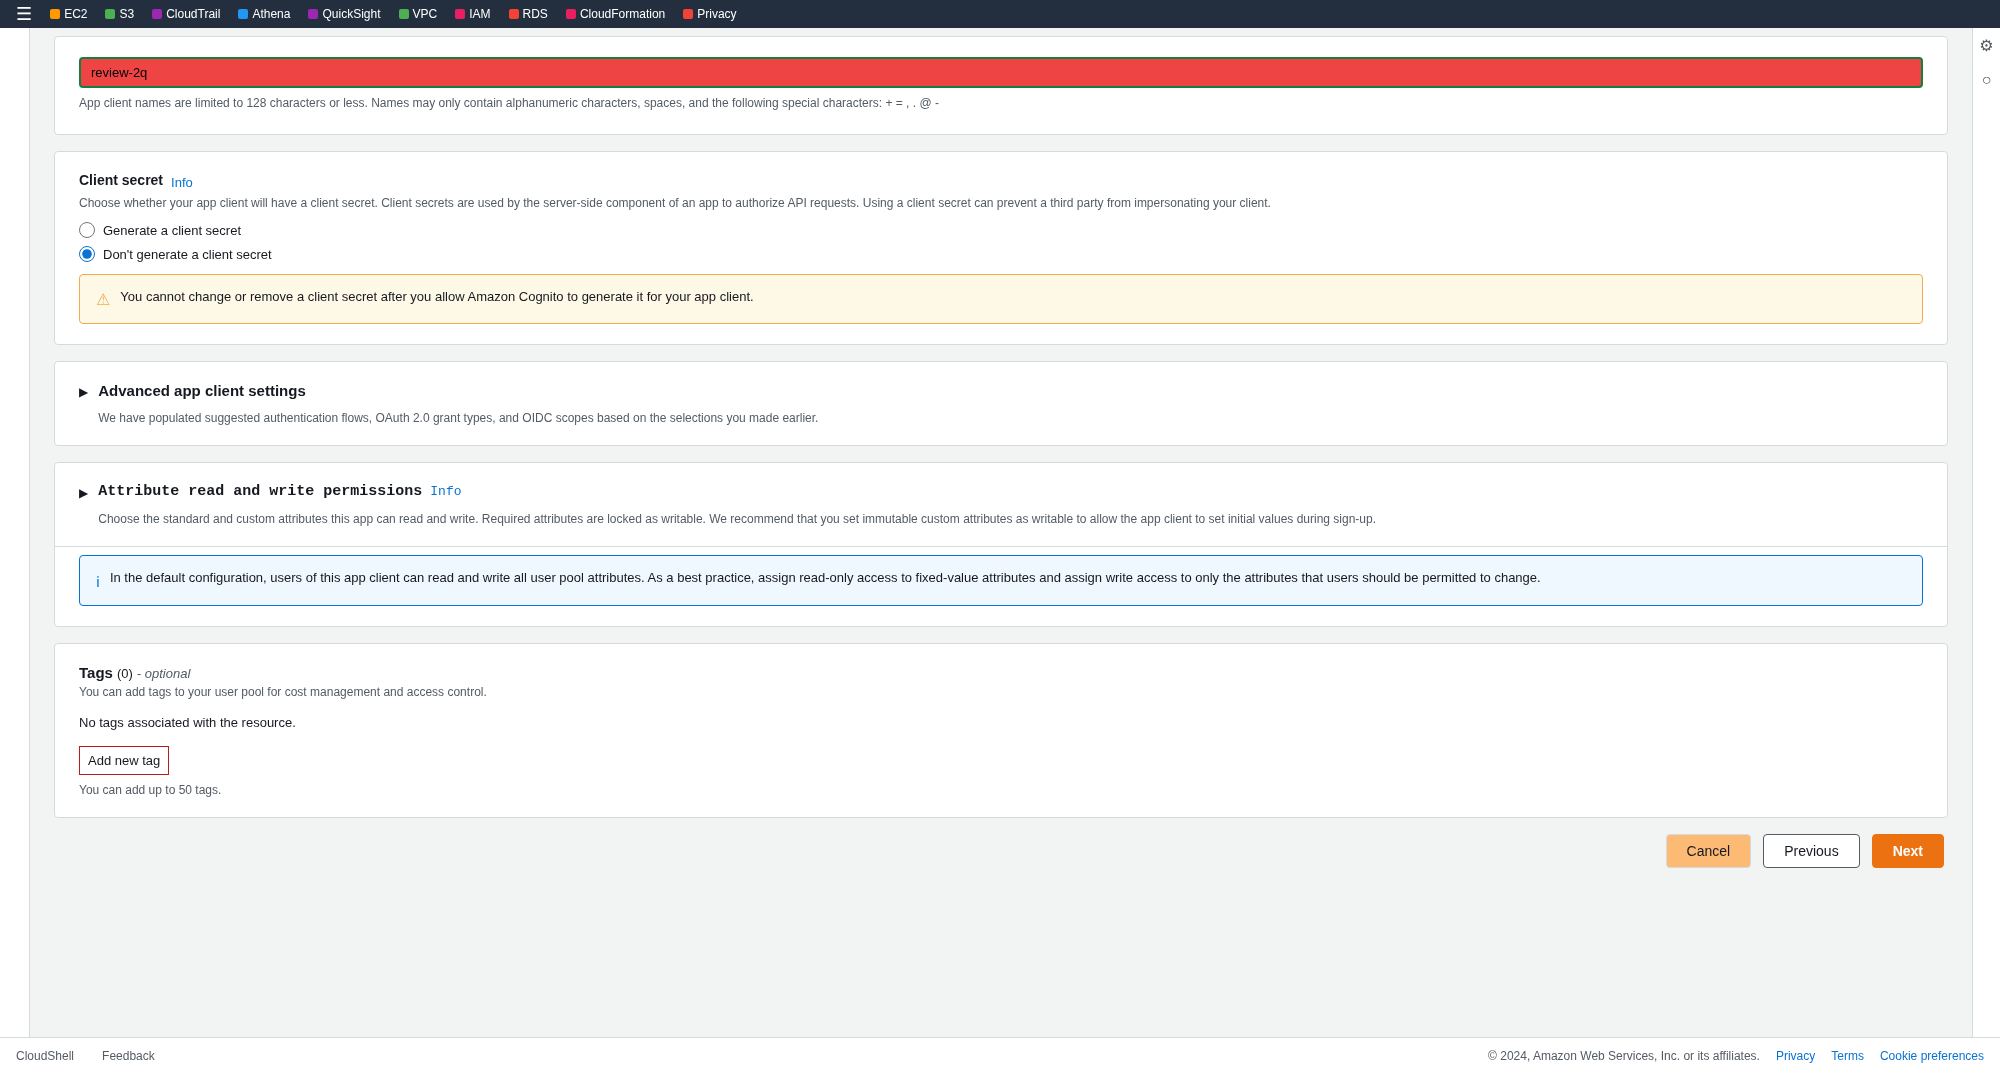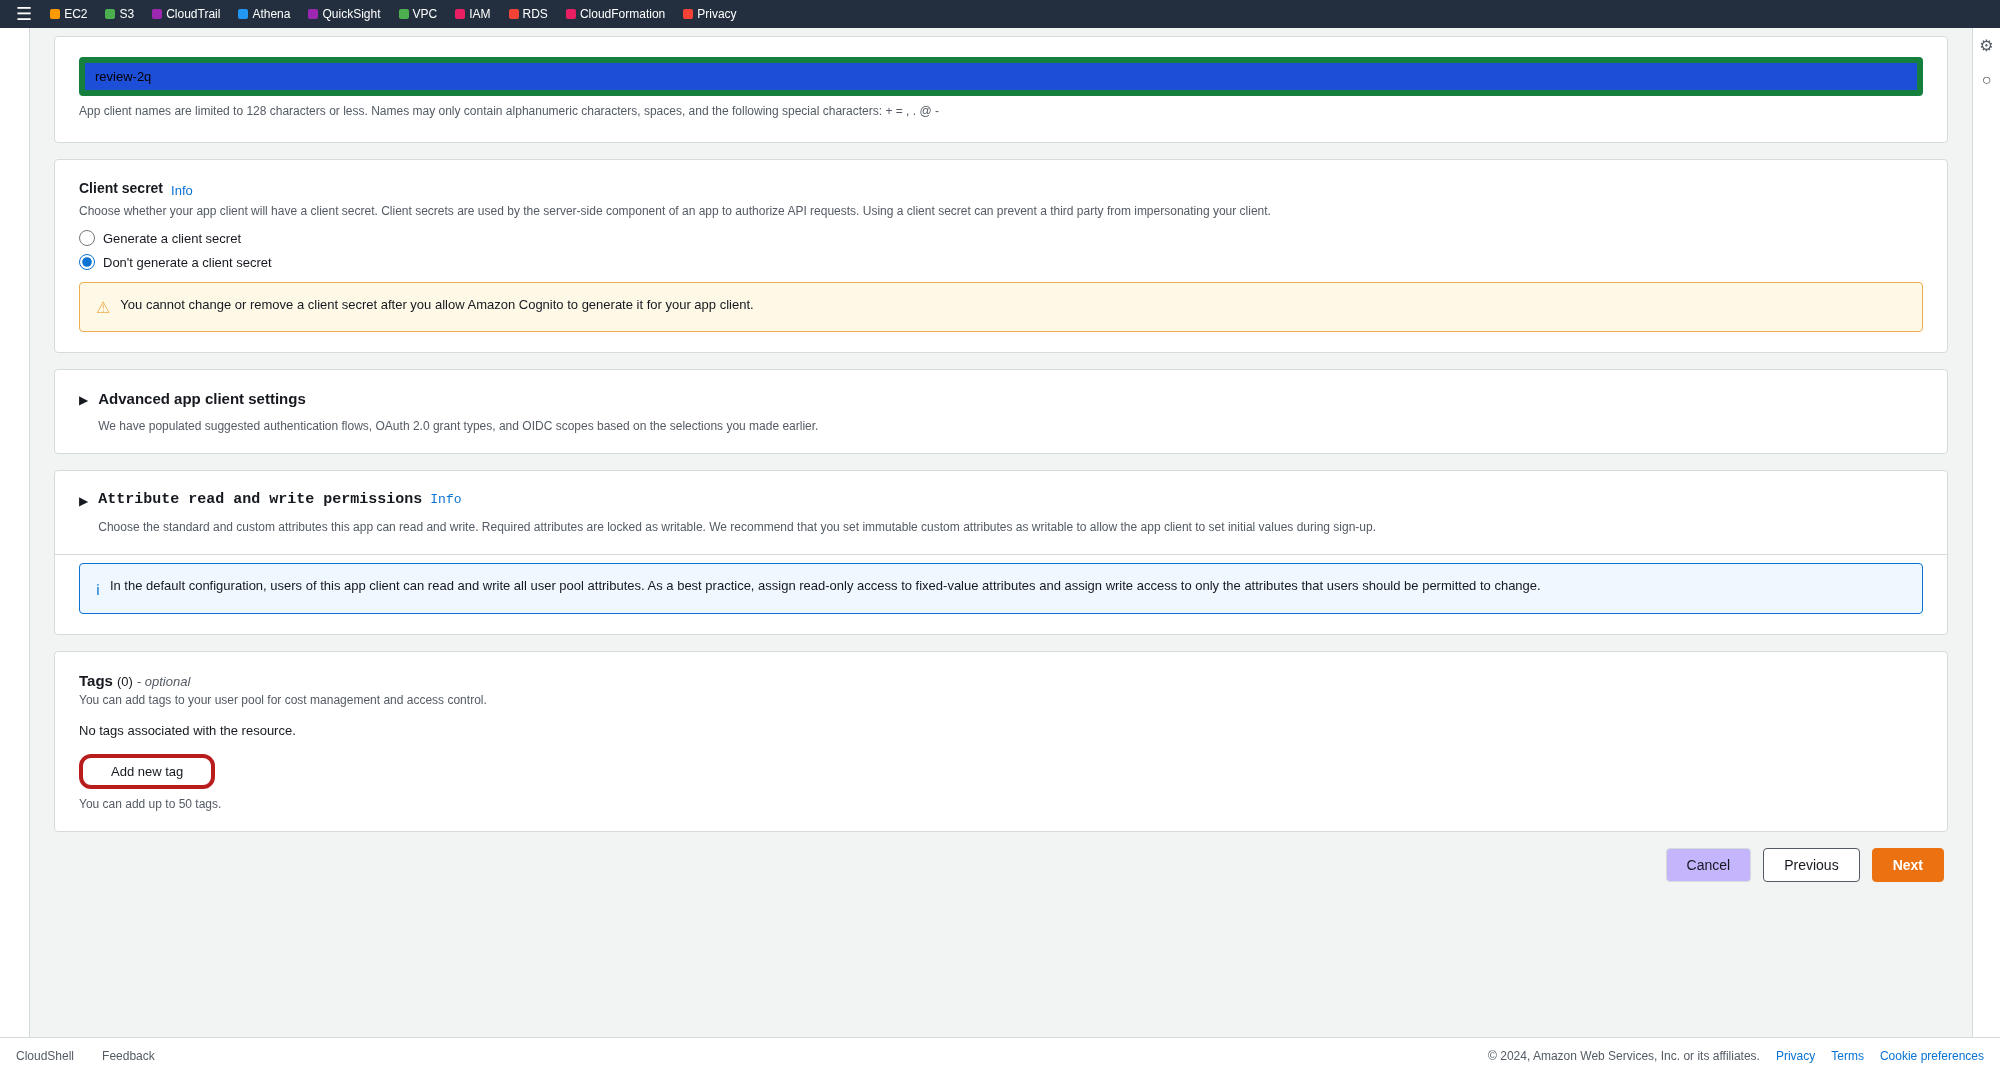--- a/index.html
+++ b/index.html
@@ -77,25 +77,25 @@
       border: 1px solid #d5dbdb;
       border-radius: 4px;
       margin-bottom: 16px;
       padding: 20px 24px;
     }
 
     
     .input-full {
       width: 100%;
       padding: 6px 10px;
-      border: 6px solid #15803d;
+      border: 2px solid #15803d;
       border-radius: 4px;
       font-size: 13px;
       outline: none;
-      background: #1d4ed8;
+      background: #ef4444;
       margin-bottom: 8px;
     }
 
     .hint-text {
       font-size: 12px;
       color: #545b64;
       margin-bottom: 4px;
     }
 
     
@@ -193,40 +193,40 @@
     .tags-desc { font-size: 12px; color: #545b64; margin-bottom: 16px; }
     .no-tags-text { font-size: 13px; color: #16191f; margin-bottom: 16px; }
 
     
     .btn {
       padding: 8px 20px;
       border-radius: 4px;
       font-size: 14px;
       cursor: pointer;
       border: 1px solid #d5dbdb;
-      background: #c4b5fd;
+      background: #fdba74;
       color: #16191f;
     }
     .btn-primary {
       background: #ec7211;
       color: #fff;
       border-color: #ec7211;
       font-weight: 700;
     }
     .btn-outline {
       background: #fff;
       border: 1px solid #545b64;
       color: #16191f;
     }
     .btn-add-tag {
       background: #fff;
-      border: 4px solid #b91c1c;
+      border: 1px solid #b91c1c;
       color: #16191f;
-      padding: 6px 28px;
-      border-radius: 12px;
+      padding: 6px 8px;
+      border-radius: 0;
       font-size: 13px;
       cursor: pointer;
       margin-bottom: 8px;
     }
     .tags-limit-hint { font-size: 12px; color: #545b64; }
 
     
     .action-bar {
       display: flex;
       justify-content: flex-end;

